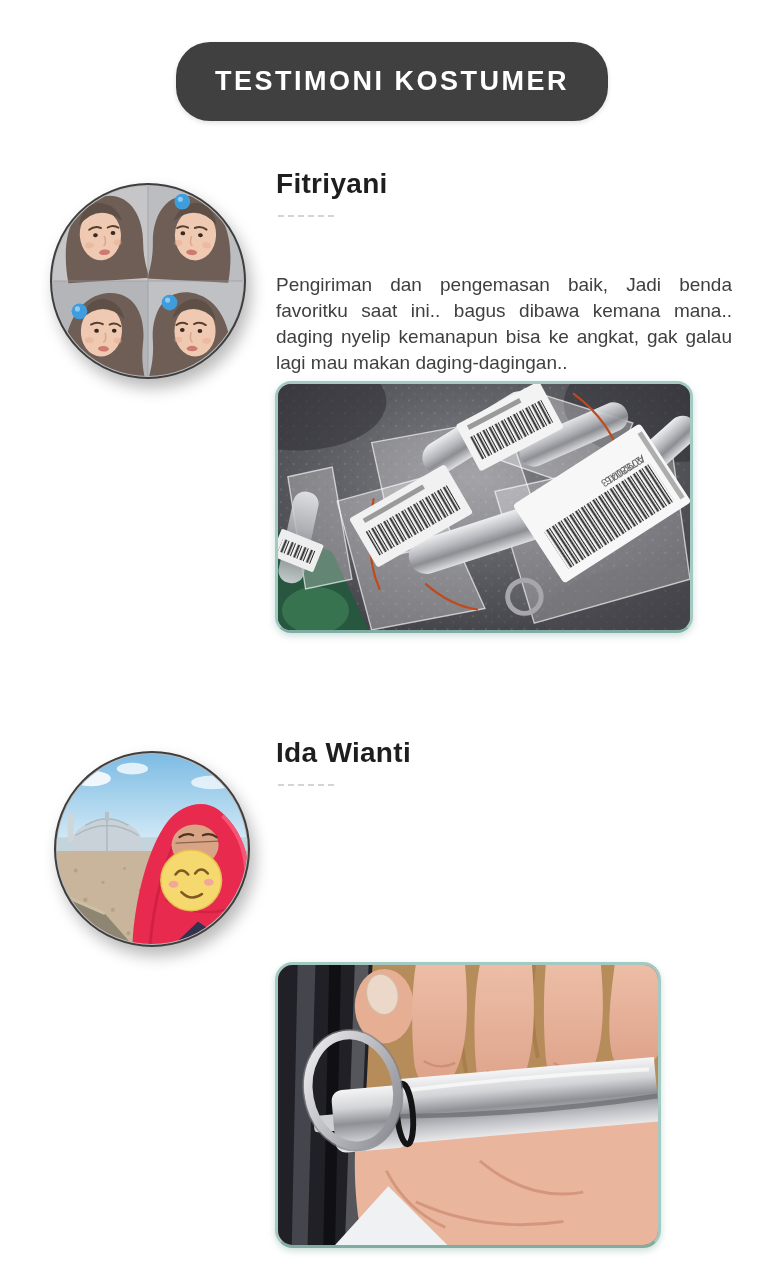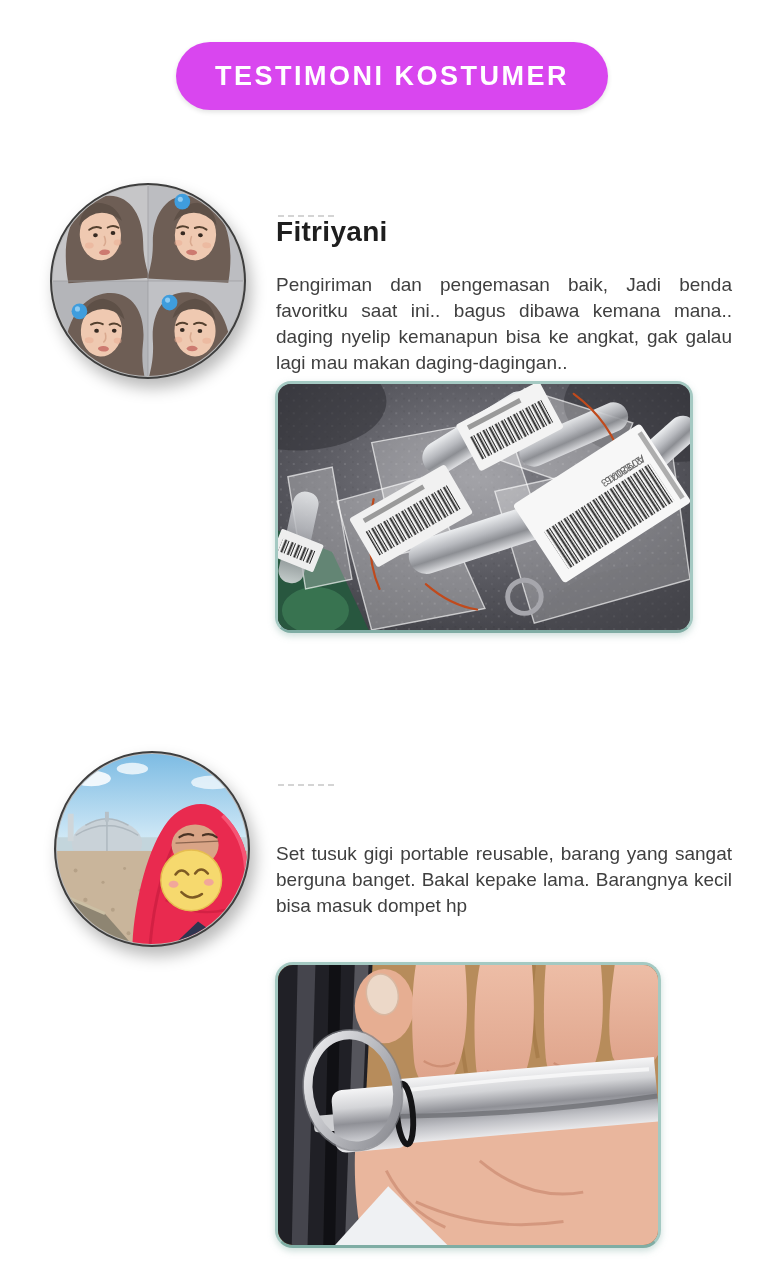--- a/index.html
+++ b/index.html
@@ -1,41 +1,41 @@
 <!DOCTYPE html>
 <html><head>
 <meta charset="utf-8">
 <style>
   * { margin:0; padding:0; box-sizing:border-box; }
   html,body { background:#ffffff; }
   body { font-family:"Liberation Sans", sans-serif; }
   .page { position:relative; width:768px; height:1286px; background:#ffffff; overflow:hidden; margin:0 auto; }
 
   .pill {
-    position:absolute; left:176px; top:42px; width:432px; height:68px;
-    background:#d946ef; border-radius:34px;
+    position:absolute; left:176px; top:42px; width:432px; height:79px;
+    background:#404040; border-radius:34px;
     display:flex; align-items:center; justify-content:center;
     box-shadow:0 2px 5px rgba(0,0,0,0.12);
   }
   .pill span {
     color:#ffffff; font-size:27px; font-weight:800; letter-spacing:2.5px;
   }
 
   .avatar {
     position:absolute; width:196px; height:196px; border-radius:50%;
     border:2px solid #3e3e3e; overflow:hidden; background:#bbb;
     box-shadow:5px 9px 16px rgba(0,0,0,0.28);
   }
   .avatar svg { display:block; width:100%; height:100%; }
   .av1 { left:50px; top:183px; }
   .av2 { left:54px; top:751px; }
 
   .name {
     position:absolute; left:276px; color:#1e1e1e;
-    font-size:28px; font-weight:700; letter-spacing:0.3px;margin-top:48px;
+    font-size:28px; font-weight:700; letter-spacing:0.3px;
   }
   .n1 { top:168px; }
   .n2 { top:737px; }
 
   .divider {
     position:absolute; left:278px; width:58px; height:2px;
     background:repeating-linear-gradient(90deg,#d4d4d4 0 6px, transparent 6px 10px);
   }
   .d1 { top:215px; }
   .d2 { top:784px; }
@@ -255,22 +255,22 @@
           <path d="M122,124 q6,-8 13,0" stroke="#7d5a23" stroke-width="2.6" fill="none" stroke-linecap="round"></path>
           <path d="M142,123 q6,-8 13,0" stroke="#7d5a23" stroke-width="2.6" fill="none" stroke-linecap="round"></path>
           <ellipse cx="120" cy="134" rx="5" ry="3.6" fill="#f2a19e" opacity="0.9"></ellipse>
           <ellipse cx="156" cy="132" rx="5" ry="3.6" fill="#f2a19e" opacity="0.9"></ellipse>
           <path d="M128,142 q10,10 21,2" stroke="#7d5a23" stroke-width="2.6" fill="none" stroke-linecap="round"></path>
         </g>
       </g>
     </svg>
   </div>
 
+  <h2 class="name n2">Ida Wianti</h2>
   <div class="divider d2"></div>
-  <p class="quote q2">Set tusuk gigi portable reusable, barang yang sangat berguna banget. Bakal kepake lama. Barangnya kecil bisa masuk dompet hp</p>
 
   <div class="photo-frame pf2">
     <svg viewBox="0 0 386 286" preserveAspectRatio="none">
       <defs>
         <linearGradient id="p2tube" x1="0" y1="0" x2="0" y2="1">
           <stop offset="0%" stop-color="#f5f5f6"></stop>
             <stop offset="30%" stop-color="#d3d4d7"></stop>
           <stop offset="55%" stop-color="#8f9096"></stop>
             <stop offset="78%" stop-color="#c0c1c6"></stop>
           <stop offset="100%" stop-color="#e9e9eb"></stop>

